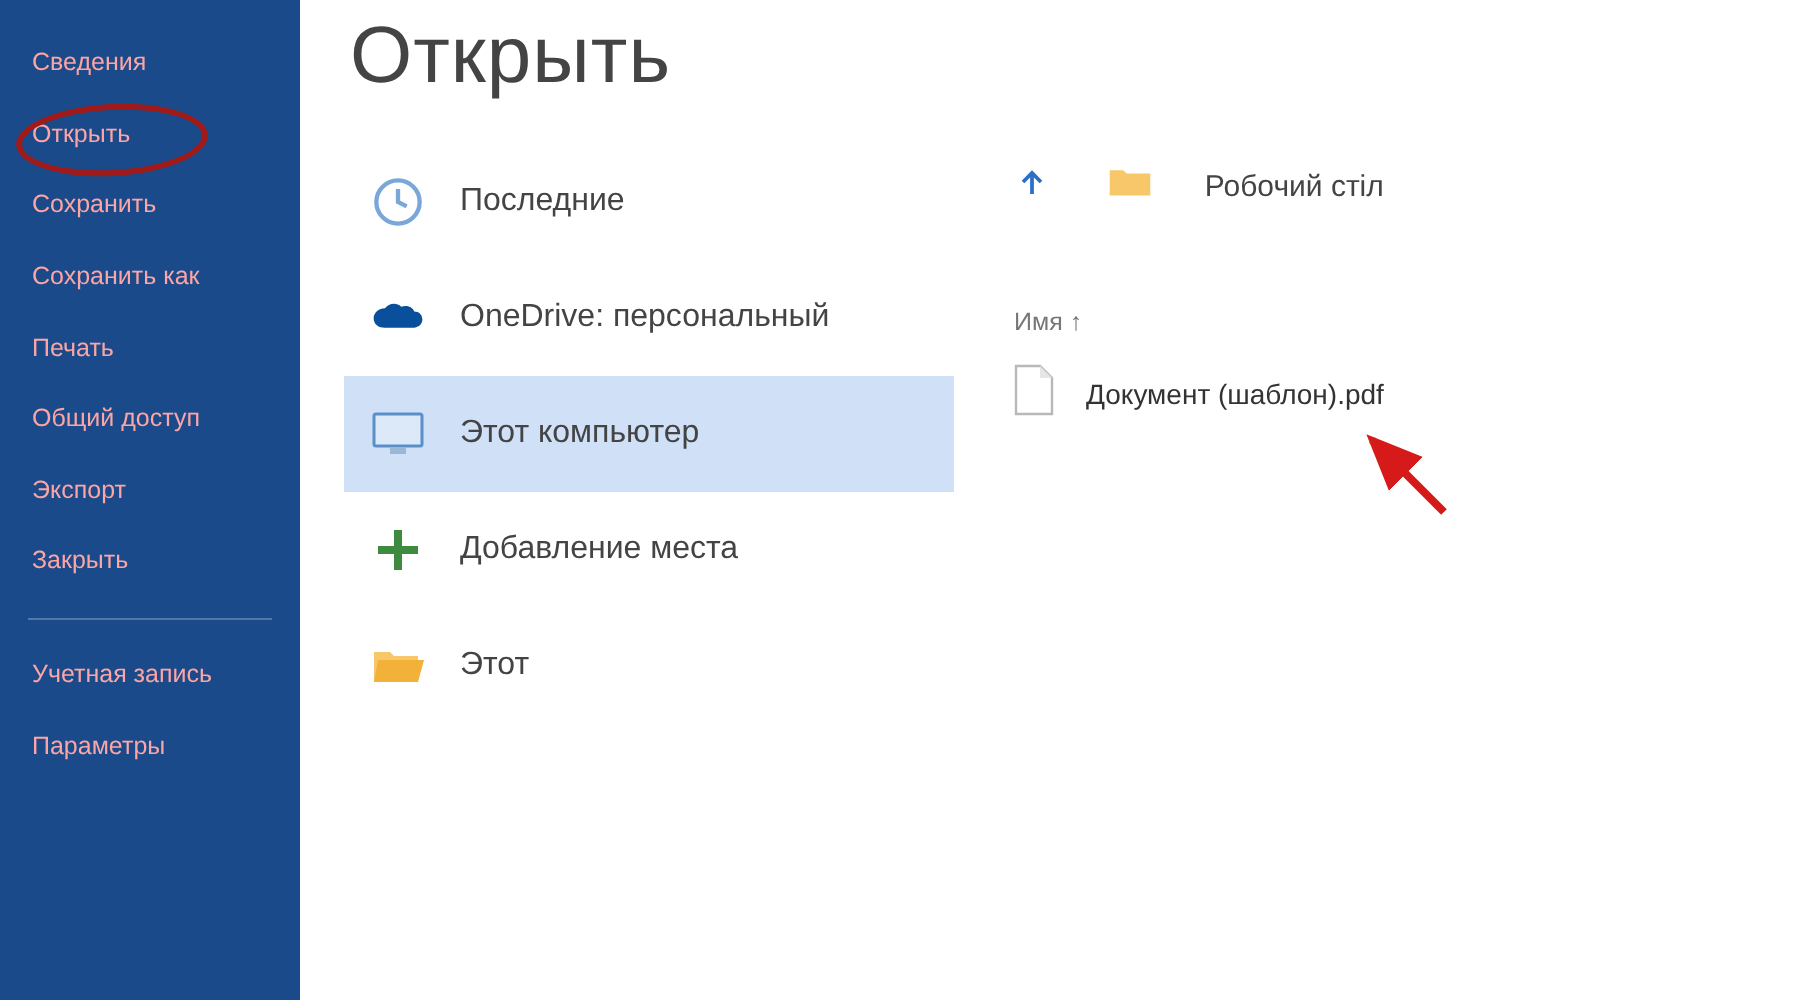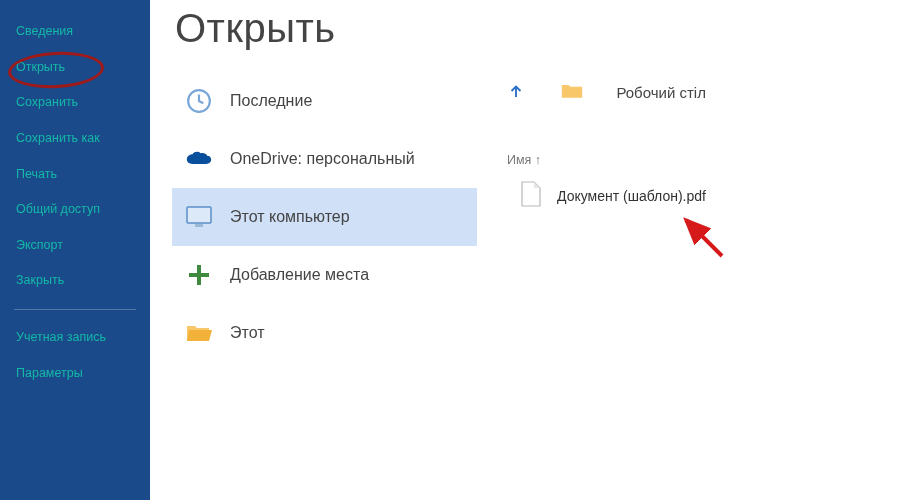--- a/index.html
+++ b/index.html
@@ -9,21 +9,21 @@
     width: 900px;
     height: 500px;
     overflow: hidden;
     display: flex;
   }
   
   .sidebar {
     width: 150px;
     height: 500px;
     background: #1a4a8a;
-    color: #14b8a6;
+    color: #fca5a5;
     padding-top: 14px;
     font-size: 12.5px;
   }
   .sidebar-item {
     padding: 10px 16px;
     cursor: pointer;
     line-height: 1.25;
     position: relative;
   }
   .sidebar-item.active {
@@ -114,21 +114,20 @@
     margin-bottom: 4px;
   }
   .file-row {
     display: flex;
     align-items: center;
     font-size: 14px;
     color: #333;
     cursor: pointer;
     padding: 4px 0;
     position: relative;
-    margin-left: 14px;
   }
   .file-icon {
     margin-right: 16px;
   }
   
   .red-arrow {
     position: absolute;
     left: 672px;
     top: 214px;
     pointer-events: none;

